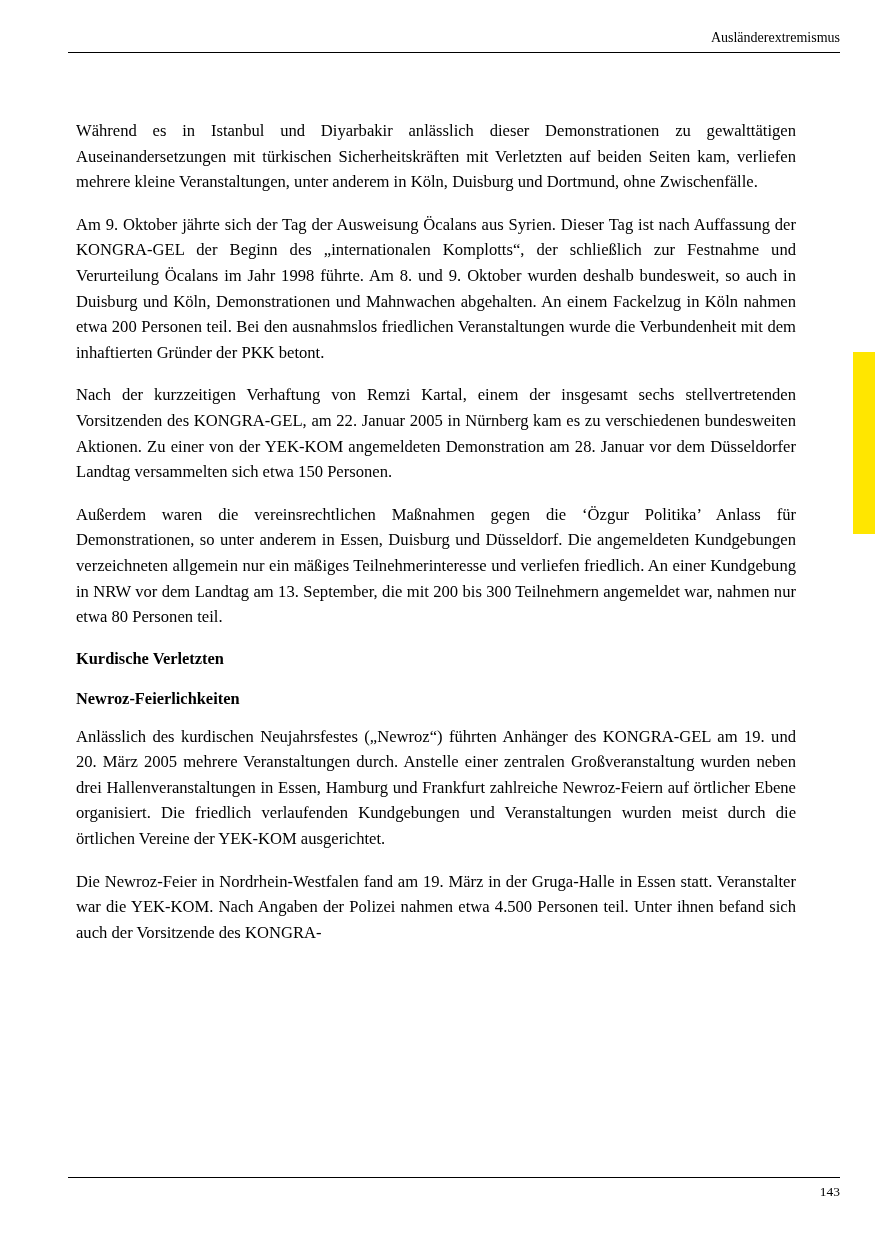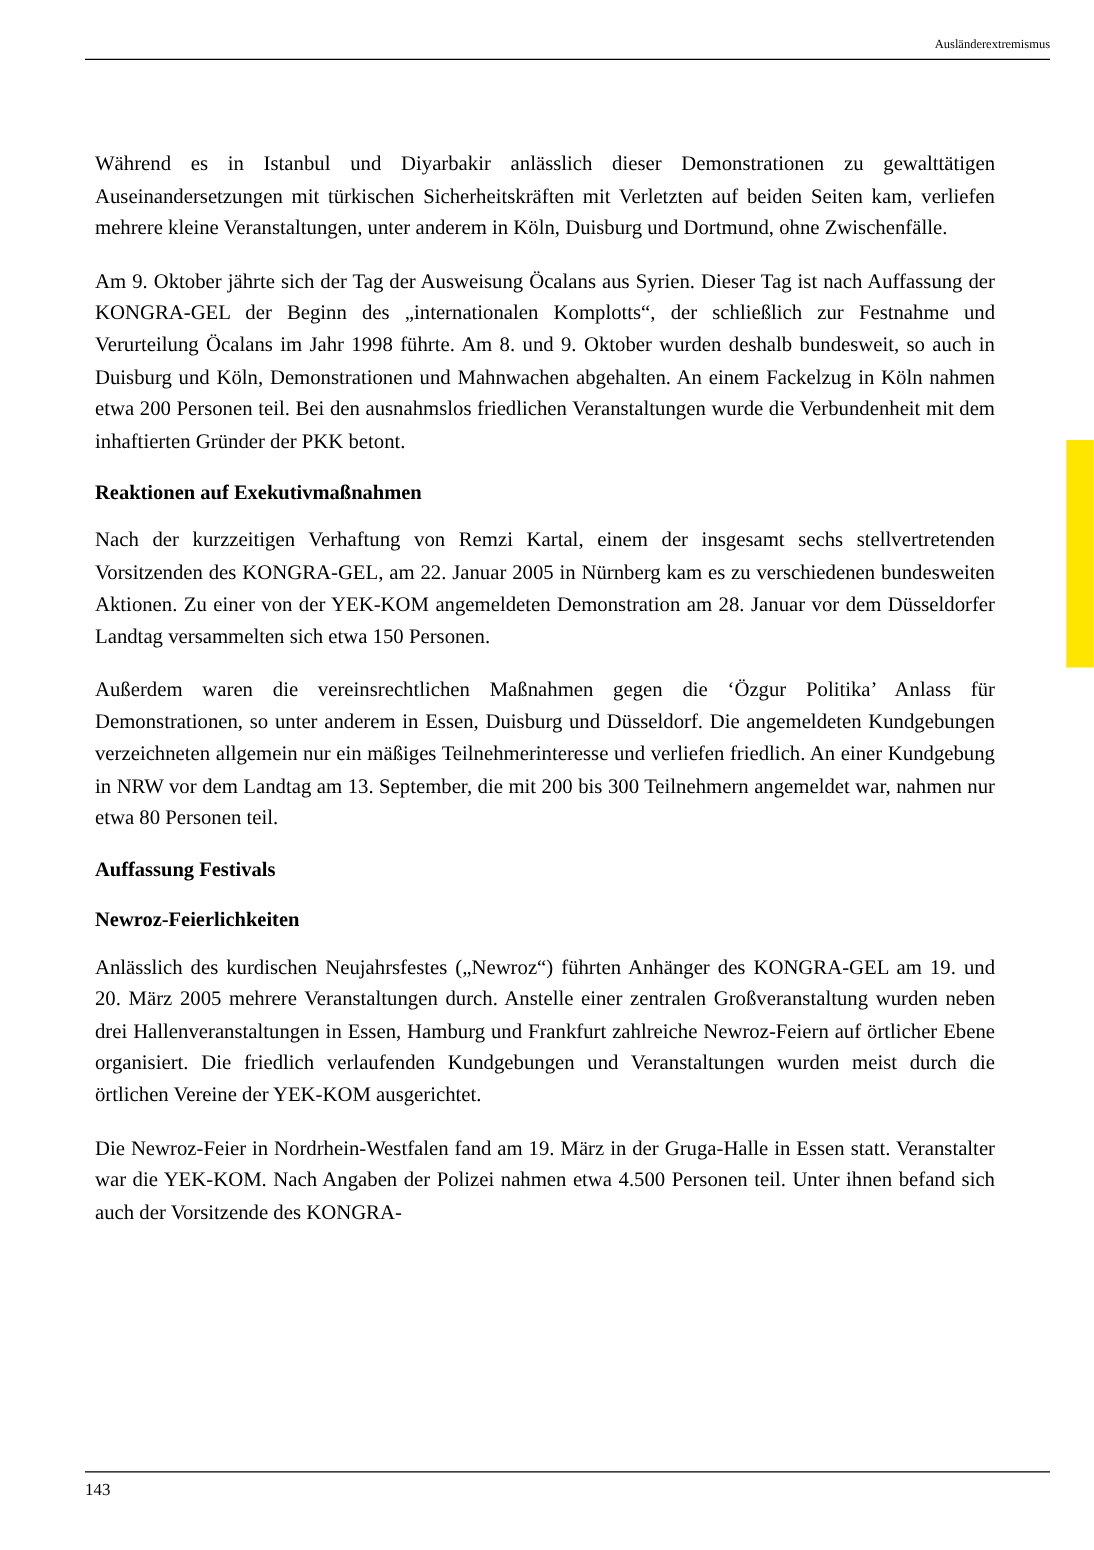--- a/index.html
+++ b/index.html
@@ -23,21 +23,21 @@
   }
   
   .header-area {
     position: absolute;
     left: 68px;
     top: 30px;
     width: 772px;
   }
   .header-text {
     text-align: right;
-    font-size: 10px;
+    font-size: 14px;
     font-family: "Liberation Serif", serif;
     color: #000;
     padding-bottom: 6px;
   }
   .header-rule {
     border-bottom: 1px solid #000;
     width: 100%;
   }
   
   .side-tab {
@@ -80,45 +80,44 @@
     position: absolute;
     left: 68px;
     bottom: 40px;
     width: 772px;
   }
   .footer-rule {
     border-bottom: 1px solid #000;
     width: 100%;
   }
   .footer-text {
-    text-align: left;
+    text-align: right;
     font-size: 13.5px;
     padding-top: 6px;
     font-family: "Liberation Serif", serif;
   }
 </style>
 </head>
 <body>
 
 <div class="page">
 
   <div class="header-area">
     <div class="header-text">Ausländerextremismus</div>
     <div class="header-rule"></div>
   </div>
 
   <div class="side-tab"></div>
 
   <div class="content">
     <p class="para">Während es in Istanbul und Diyarbakir anlässlich dieser Demonstrationen zu gewalttätigen Auseinandersetzungen mit türkischen Sicherheitskräften mit Verletzten auf beiden Seiten kam, verliefen mehrere kleine Veranstaltungen, unter anderem in Köln, Duisburg und Dortmund, ohne Zwischenfälle.</p>
     <p class="para">Am 9. Oktober jährte sich der Tag der Ausweisung Öcalans aus Syrien. Dieser Tag ist nach Auffassung der KONGRA-GEL der Beginn des „internationalen Komplotts“, der schließlich zur Festnahme und Verurteilung Öcalans im Jahr 1998 führte. Am 8. und 9. Oktober wurden deshalb bundesweit, so auch in Duisburg und Köln, Demonstrationen und Mahnwachen abgehalten. An einem Fackelzug in Köln nahmen etwa 200 Personen teil. Bei den ausnahmslos friedlichen Veranstaltungen wurde die Verbundenheit mit dem inhaftierten Gründer der PKK betont.</p>
-    <h3 class="subhead">Reaktionen auf Exekutivmaßnahmen</h3>
     <p class="para">Nach der kurzzeitigen Verhaftung von Remzi Kartal, einem der insgesamt sechs stellvertretenden Vorsitzenden des KONGRA-GEL, am 22. Januar 2005 in Nürnberg kam es zu verschiedenen bundesweiten Aktionen. Zu einer von der YEK-KOM angemeldeten Demonstration am 28. Januar vor dem Düsseldorfer Landtag versammelten sich etwa 150 Personen.</p>
     <p class="para">Außerdem waren die vereinsrechtlichen Maßnahmen gegen die ‘Özgur Politika’ Anlass für Demonstrationen, so unter anderem in Essen, Duisburg und Düsseldorf. Die angemeldeten Kundgebungen verzeichneten allgemein nur ein mäßiges Teilnehmerinteresse und verliefen friedlich. An einer Kundgebung in NRW vor dem Landtag am 13. September, die mit 200 bis 300 Teilnehmern angemeldet war, nahmen nur etwa 80 Personen teil.</p>
-    <h3 class="subhead">Auffassung Festivals</h3>
+    <h3 class="subhead">Kurdische Verletzten</h3>
     <h3 class="subhead tight">Newroz-Feierlichkeiten</h3>
     <p class="para">Anlässlich des kurdischen Neujahrsfestes („Newroz“) führten Anhänger des KONGRA-GEL am 19. und 20. März 2005 mehrere Veranstaltungen durch. Anstelle einer zentralen Großveranstaltung wurden neben drei Hallenveranstaltungen in Essen, Hamburg und Frankfurt zahlreiche Newroz-Feiern auf örtlicher Ebene organisiert. Die friedlich verlaufenden Kundgebungen und Veranstaltungen wurden meist durch die örtlichen Vereine der YEK-KOM ausgerichtet.</p>
     <p class="para">Die Newroz-Feier in Nordrhein-Westfalen fand am 19. März in der Gruga-Halle in Essen statt. Veranstalter war die YEK-KOM. Nach Angaben der Polizei nahmen etwa 4.500 Personen teil. Unter ihnen befand sich auch der Vorsitzende des KONGRA-</p>
   </div>
 
   <div class="footer-area">
     <div class="footer-rule"></div>
     <div class="footer-text">143</div>
   </div>
 

